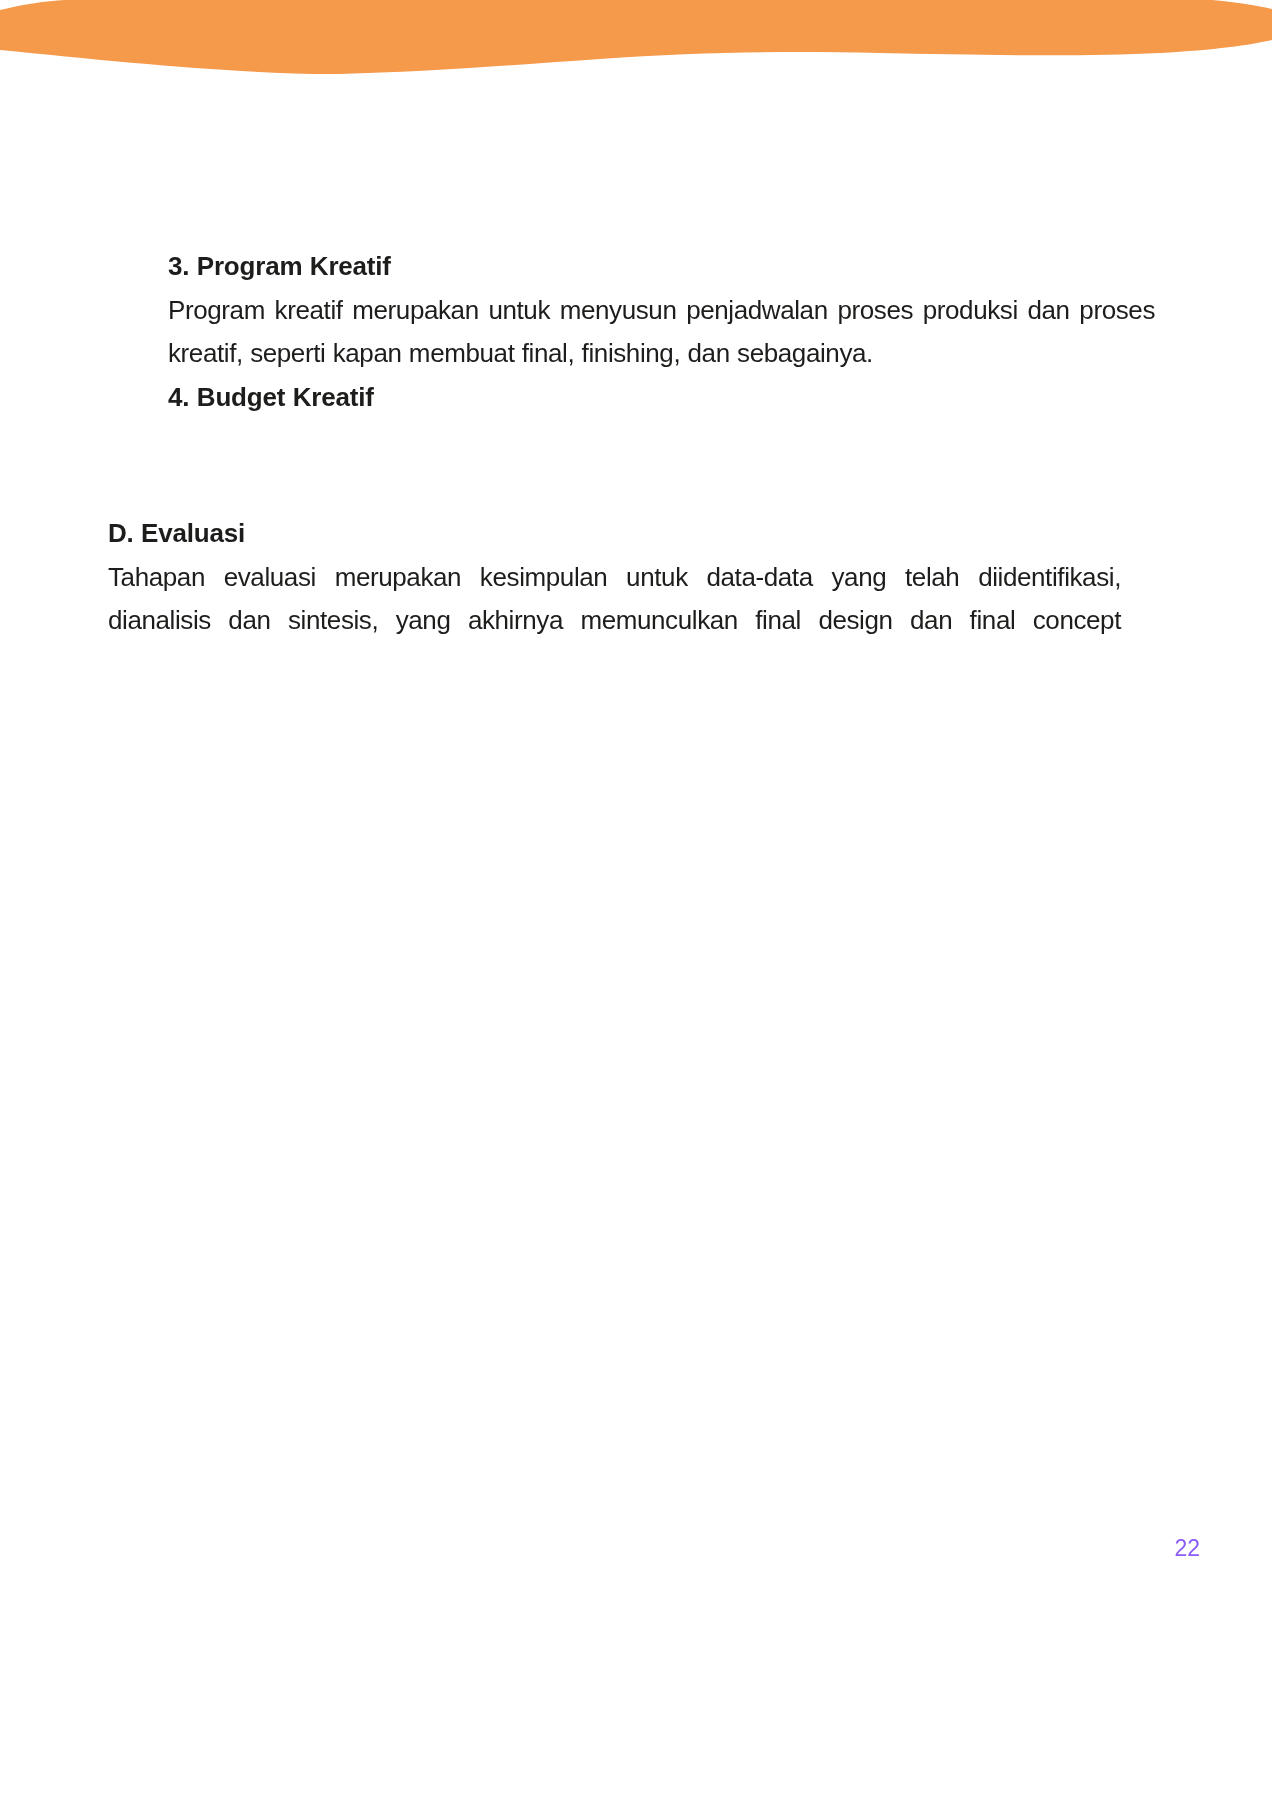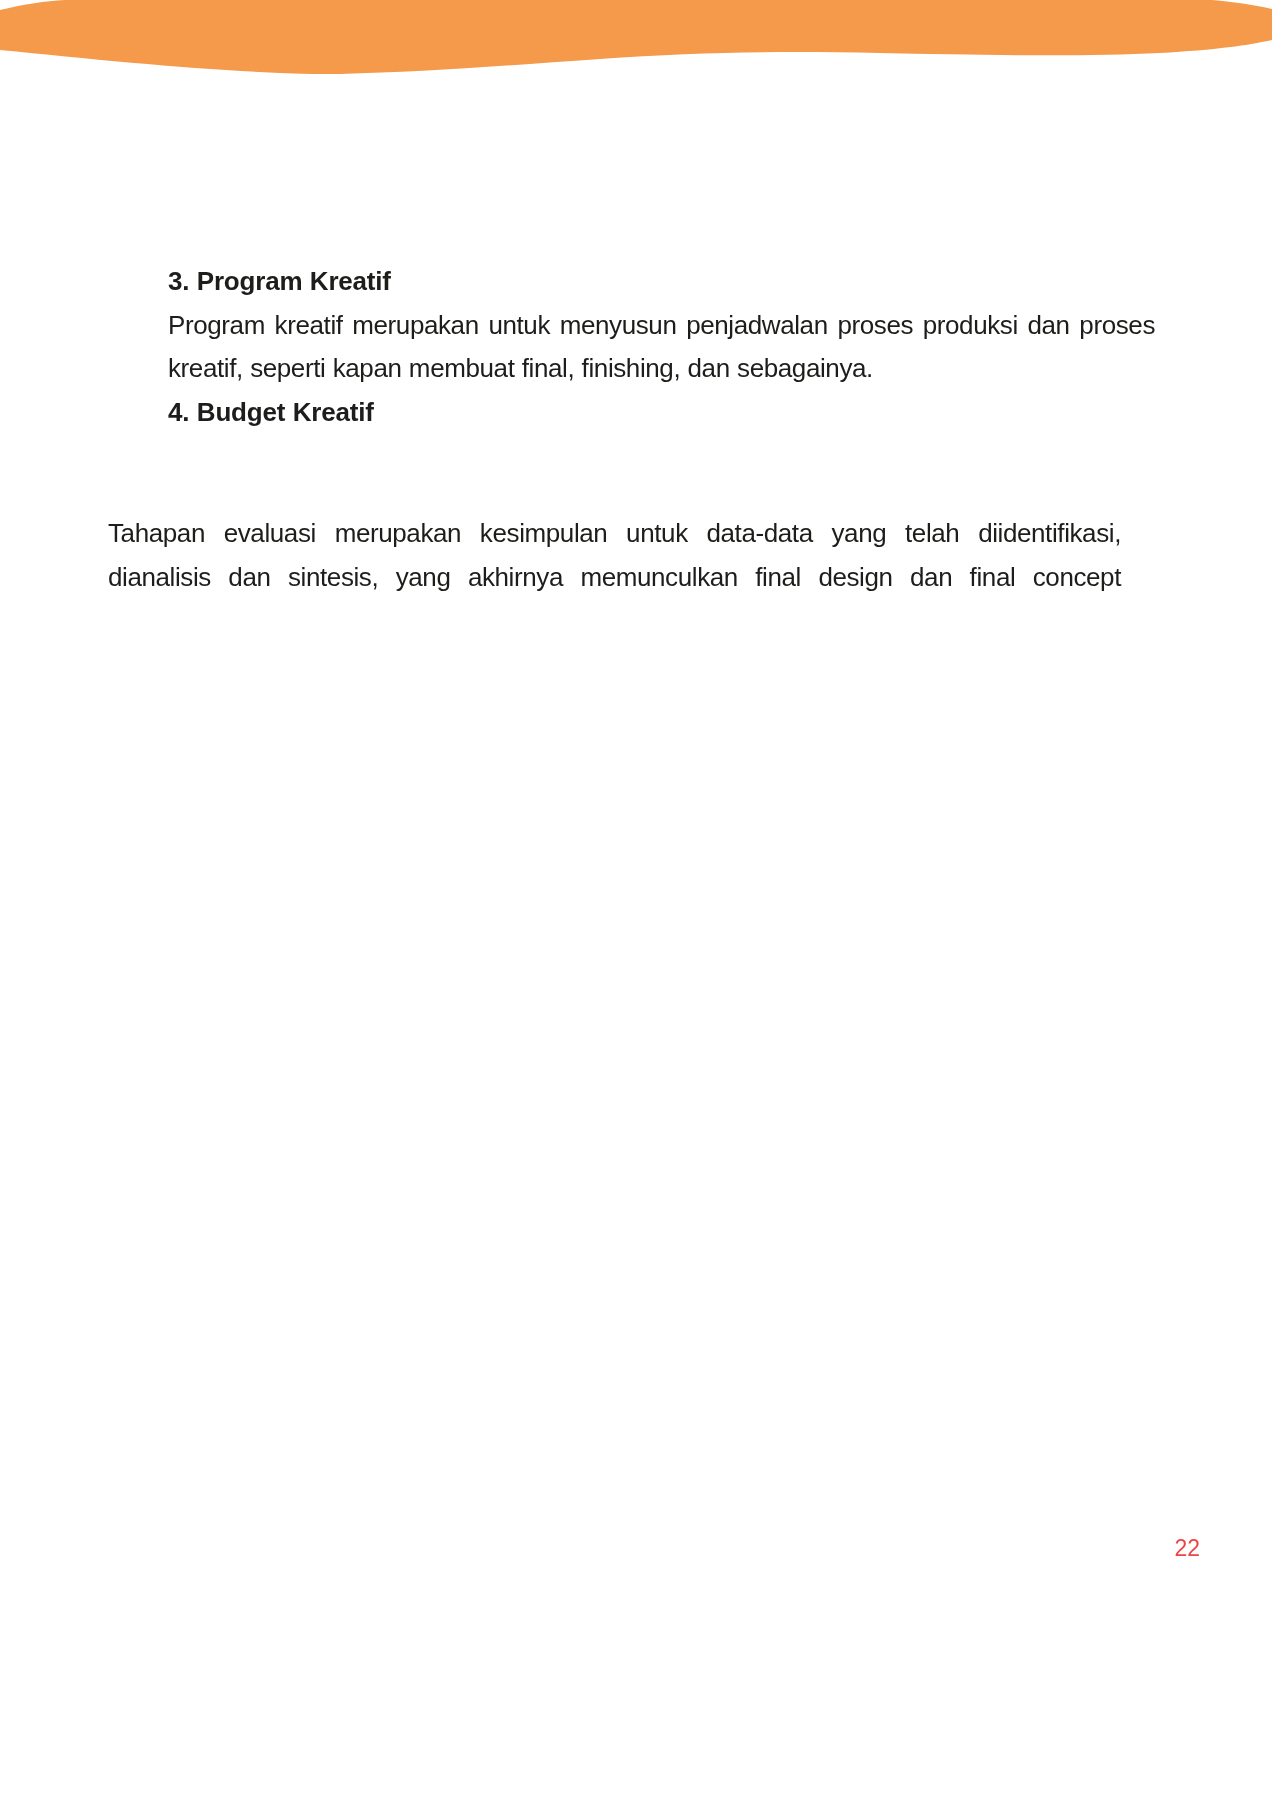--- a/index.html
+++ b/index.html
@@ -26,21 +26,20 @@
     position: absolute;
     font-size: 26px;
     line-height: 43.5px;
     letter-spacing: -0.4px;
     word-spacing: 0.5px;
   }
   .block-a {
     left: 168px;
     top: 245px;
     width: 987px;
-    margin-top: 15px;
   }
   .block-b {
     left: 108px;
     top: 512px;
     width: 1013px;
   }
   .line {
     display: block;
     white-space: normal;
   }
@@ -51,21 +50,21 @@
   .just {
     text-align: justify;
     text-align-last: justify;
   }
   .page-number {
     position: absolute;
     top: 1534px;
     right: 72px;
     font-size: 23px;
     line-height: 28px;
-    color: #ef4444;
+    color: #8b5cf6;
   }
 </style>
 </head>
 <body style="background: rgb(255, 255, 255); color: rgb(29, 29, 27);">
 
 <svg class="header-wave" viewBox="0 0 1272 90" preserveAspectRatio="none" aria-hidden="true">
   <path d="M 0,10
            C 25,4 45,1 65,0
            L 1212,0
            C 1235,2 1255,5 1272,9
@@ -79,17 +78,18 @@
 </svg>
 
 <div class="text-block block-a">
   <div class="line bold">3. Program Kreatif</div>
   <div class="line just">Program kreatif merupakan untuk menyusun penjadwalan proses produksi dan proses</div>
   <div class="line">kreatif, seperti kapan membuat final, finishing, dan sebagainya.</div>
   <div class="line bold">4. Budget Kreatif</div>
 </div>
 
 <div class="text-block block-b">
+  <div class="line bold">D. Evaluasi</div>
   <div class="line just">Tahapan evaluasi merupakan kesimpulan untuk data-data yang telah diidentifikasi,</div>
   <div class="line just">dianalisis dan sintesis, yang akhirnya memunculkan final design dan final concept</div>
 </div>
 
 <div class="page-number">22</div>
 
 </body></html>

